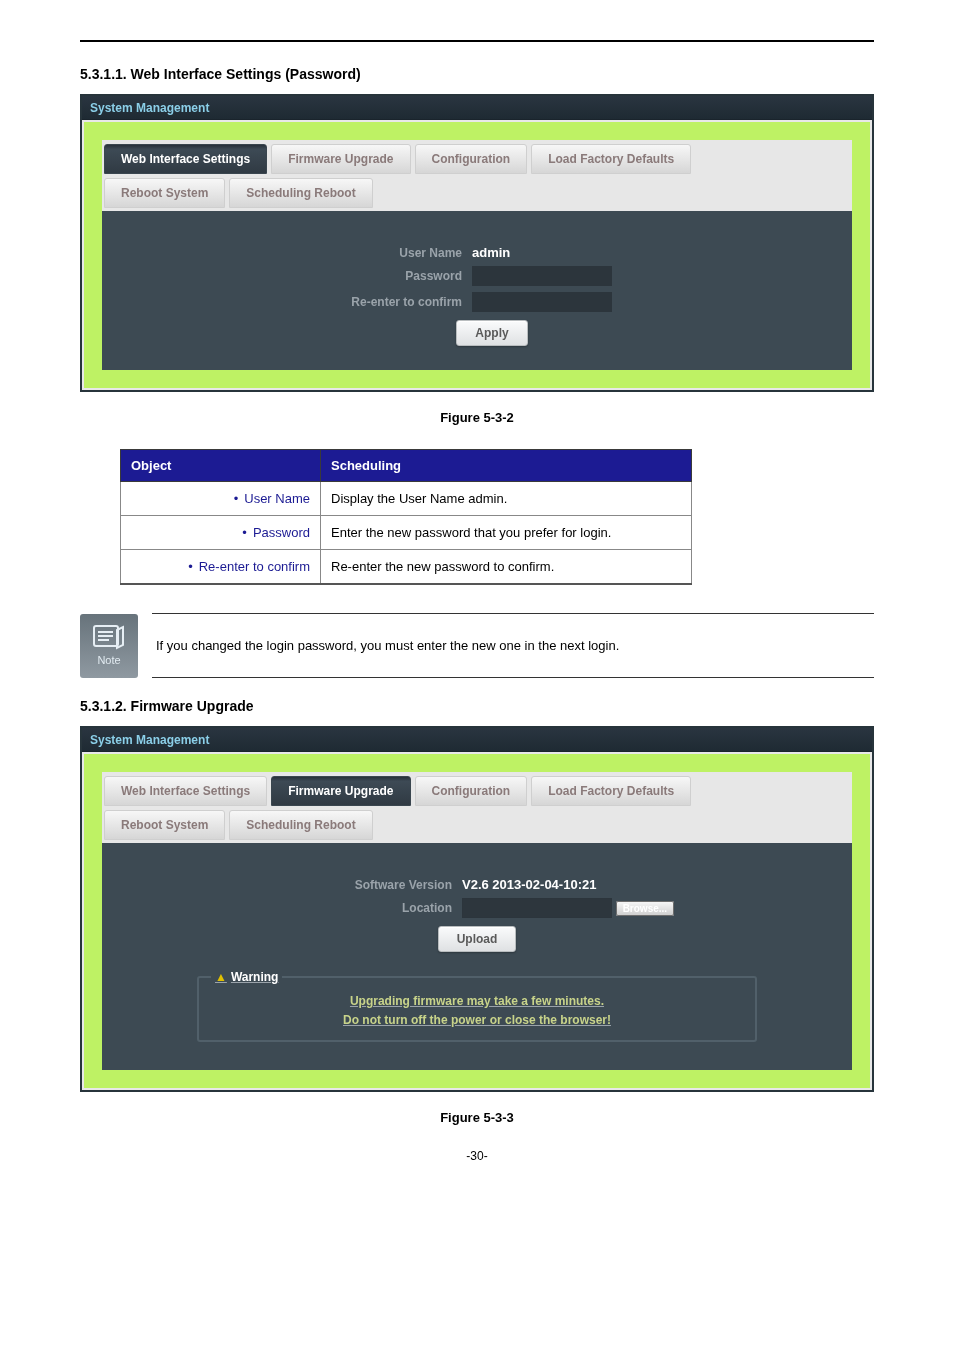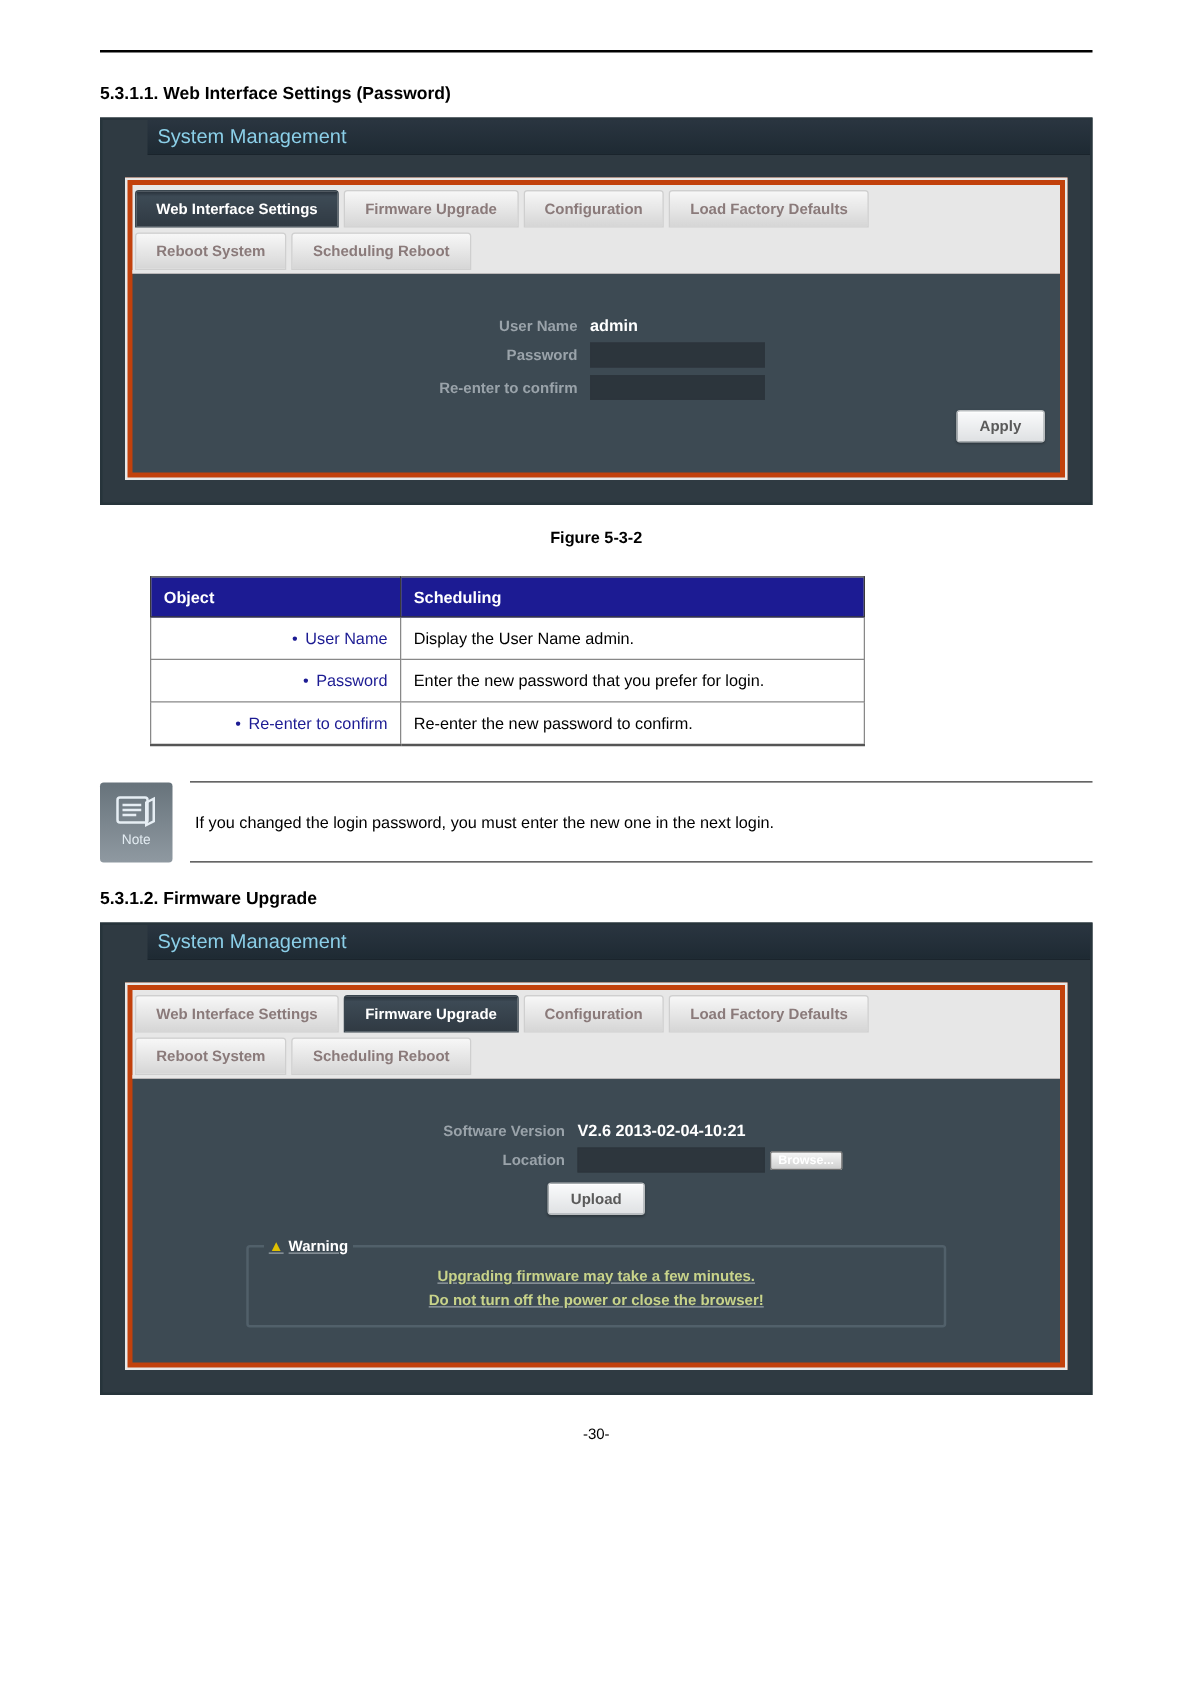--- a/index.html
+++ b/index.html
@@ -27,32 +27,31 @@
   .sec-heading .num {
     font-family: Arial, sans-serif;
   }
   
   .panel-shell {
     border: 2px solid #27343b;
     background: #2f3a42;
   }
   .panel-title {
     color: #8bcfe8;
-    font-weight: normal;
-    font-size: 16px;
+    font-weight: bold;
+    font-size: 12px;
     padding: 5px 8px 4px;
     background: linear-gradient(#2a3540, #1e2a33);
     border-bottom: 1px solid #1a242c;
-    margin-left: 36px;
   }
   .panel-body {
     border: 2px solid #e8e8e8;
-    margin: 18px;
-    background: #c2410c;
-    padding: 4px;
+    margin: 0;
+    background: #bef264;
+    padding: 18px;
   }
   .tab-row {
     display: flex;
     background: #e7e7e7;
     border-bottom: 3px solid #e7e7e7;
     flex-wrap: wrap;
   }
   .tab {
     background: linear-gradient(#f7f7f7, #d6d6d6);
     color: #8a7a7a;
@@ -108,21 +107,21 @@
     border-radius: 3px;
     padding: 5px 18px;
     cursor: pointer;
     color: #5a5a5a;
     font-size: 12px;
     box-shadow: 0 1px 0 #fff inset, 0 1px 2px rgba(0,0,0,.25);
   }
   .btn-area {
     margin-top: 8px;
     display: flex;
-    justify-content: flex-end;
+    justify-content: center;
   }
   .btn-area .btn { margin-left: 30px; }
   .figure-cap {
     text-align: center;
     font-weight: bold;
     font-size: 13px;
     margin: 18px 0 24px;
   }
   
   .info-table {
@@ -349,15 +348,16 @@
           </legend>
           <div class="warn-text">
             <div>Upgrading firmware may take a few minutes.</div>
             <div>Do not turn off the power or close the browser!</div>
           </div>
         </fieldset>
       </div>
     </div>
   </div>
 
+  <div class="figure-cap">Figure 5-3-3</div>
 
   <div class="page-num">-30-</div>
 </div>
 
 </body></html>

